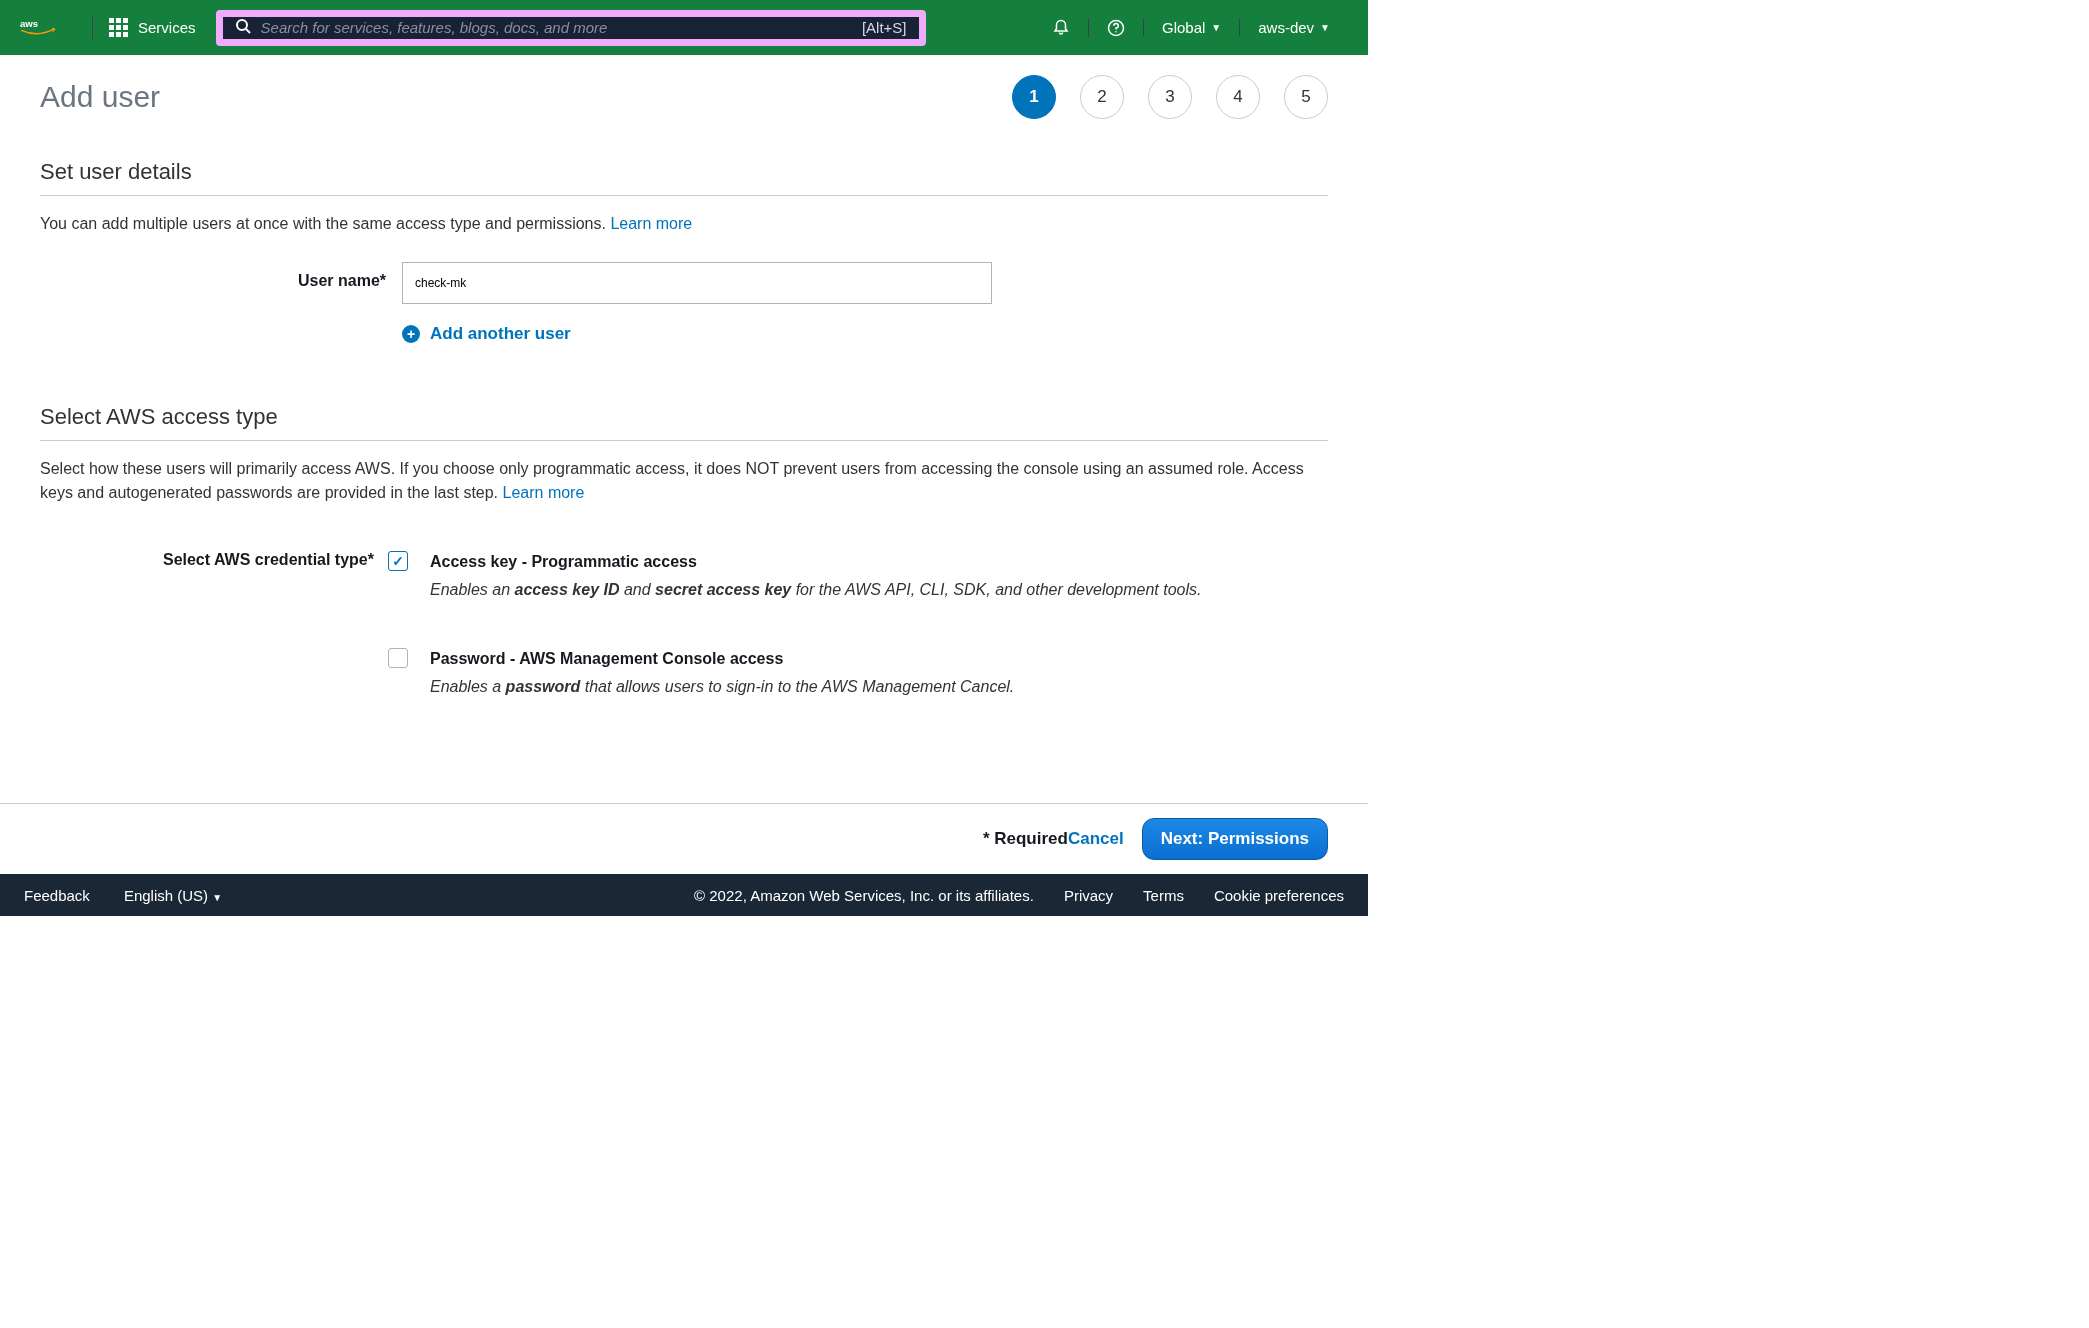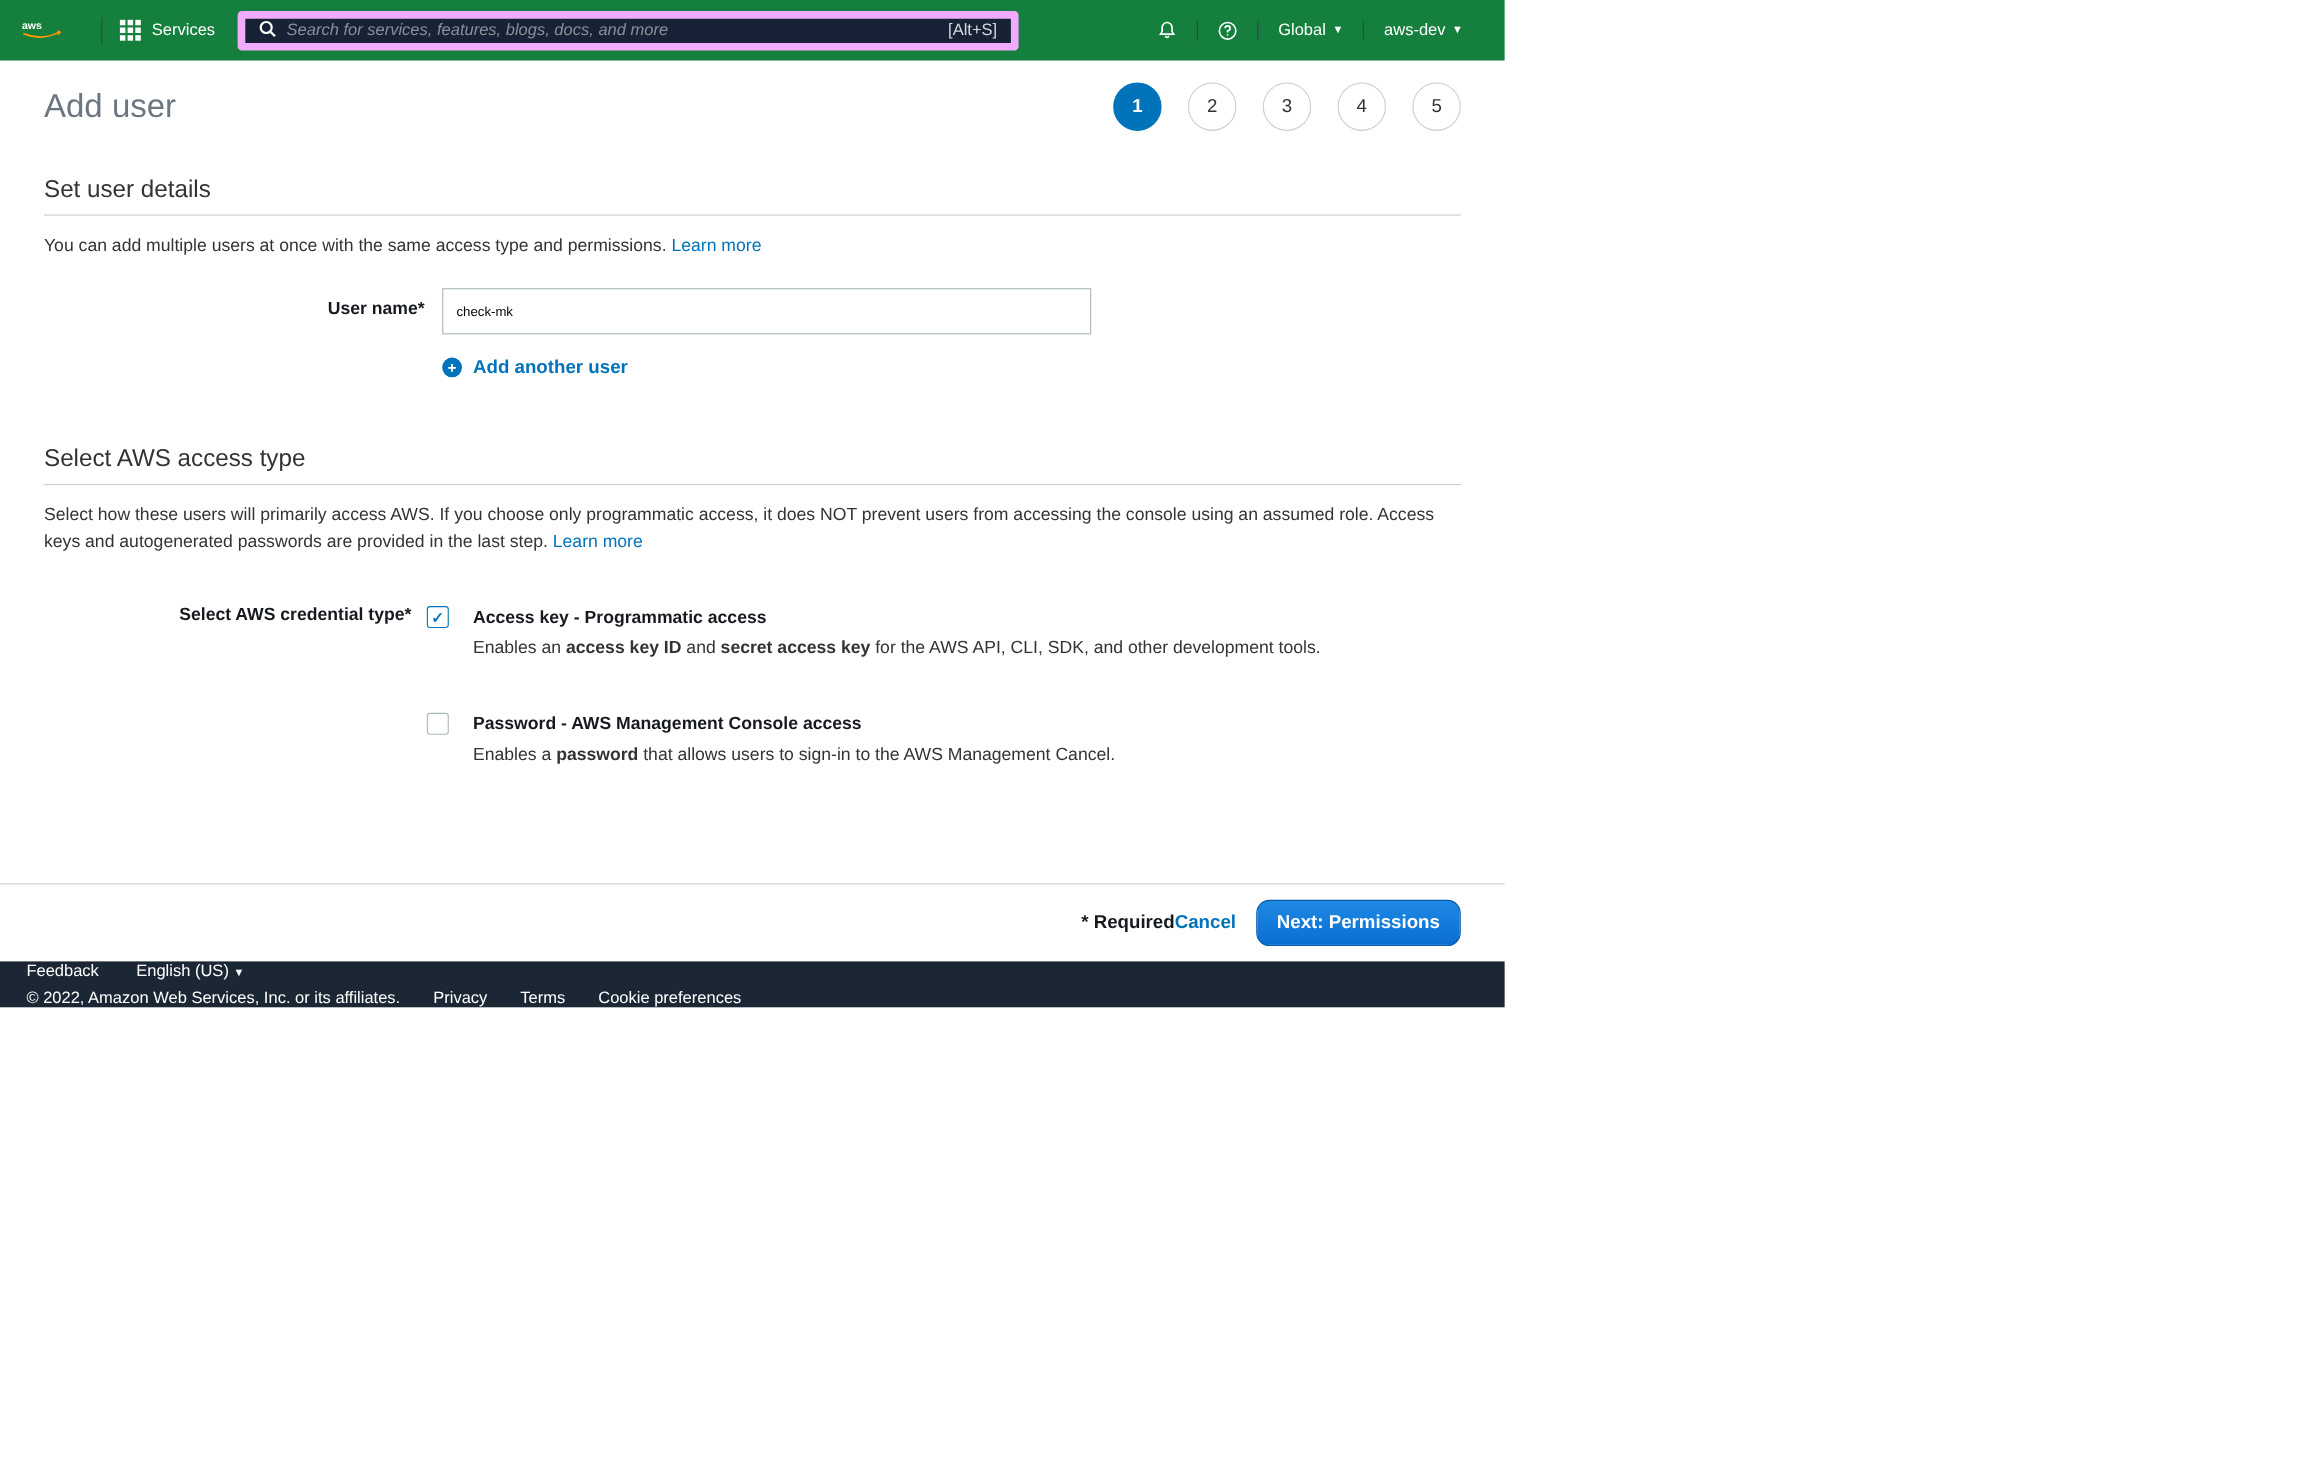--- a/index.html
+++ b/index.html
@@ -44,32 +44,32 @@
 .section2 { margin-top: 60px; }
 
 .cred-row { display: flex; align-items: flex-start; margin-bottom: 24px; margin-top: 44px; }
 .cred-label { width: 348px; text-align: right; padding-right: 14px; font-weight: 700; font-size: 16px; padding-top: 2px; }
 .checkbox-cell { width: 42px; display: flex; justify-content: flex-start; padding-top: 2px; }
 .checkbox { width: 20px; height: 20px; border: 1px solid #aab7b8; border-radius: 3px; background: #fff; display: flex; align-items: center; justify-content: center; cursor: pointer; }
 .checkbox.checked { background: #fff; border-color: #0073bb; }
 .checkbox.checked::after { content: "✓"; color: #0073bb; font-size: 14px; font-weight: 900; }
 .cred-body { flex: 1; font-size: 16px; line-height: 1.6; }
 .cred-title { font-weight: 700; margin-bottom: 2px; }
-.cred-desc { color: #333; }
+.cred-desc { color: #333; font-style: italic; }
 .cred-desc b { font-weight: 700; }
 
 
 .footer-bar { display: flex; align-items: center; justify-content: flex-end; padding: 14px 40px 14px 16px; border-top: 1px solid #ccc; margin-top: 50px; }
 .required-note { font-weight: 700; font-size: 17px; }
 .footer-actions { display: flex; align-items: center; gap: 18px; }
 .btn-cancel { color: #0073bb; font-weight: 700; font-size: 17px; cursor: pointer; }
 .btn-primary { background: #0a6fd1; background: linear-gradient(#1e88e5, #0a6fd1); color: #fff; border: 1px solid #0a5aa8; border-radius: 12px; padding: 10px 18px; font-size: 17px; font-weight: 700; cursor: pointer; }
 
 
-.bottombar { background: #1b2735; color: #fff; height: 42px; display: flex; padding: 0 24px; justify-content: space-between; font-size: 15px; flex-direction: column; }
+.bottombar { background: #1b2735; color: #fff; height: 42px; display: flex; align-items: center; padding: 0 24px; justify-content: space-between; font-size: 15px; }
 .bottom-left { display: flex; gap: 34px; align-items: center; }
 .bottom-right { display: flex; gap: 30px; align-items: center; }
 .bottombar .item { cursor: pointer; }
 </style>
 </head>
 <body>
 
 <div class="topnav">
   <div class="aws-logo">
     <svg viewBox="0 0 60 36">

